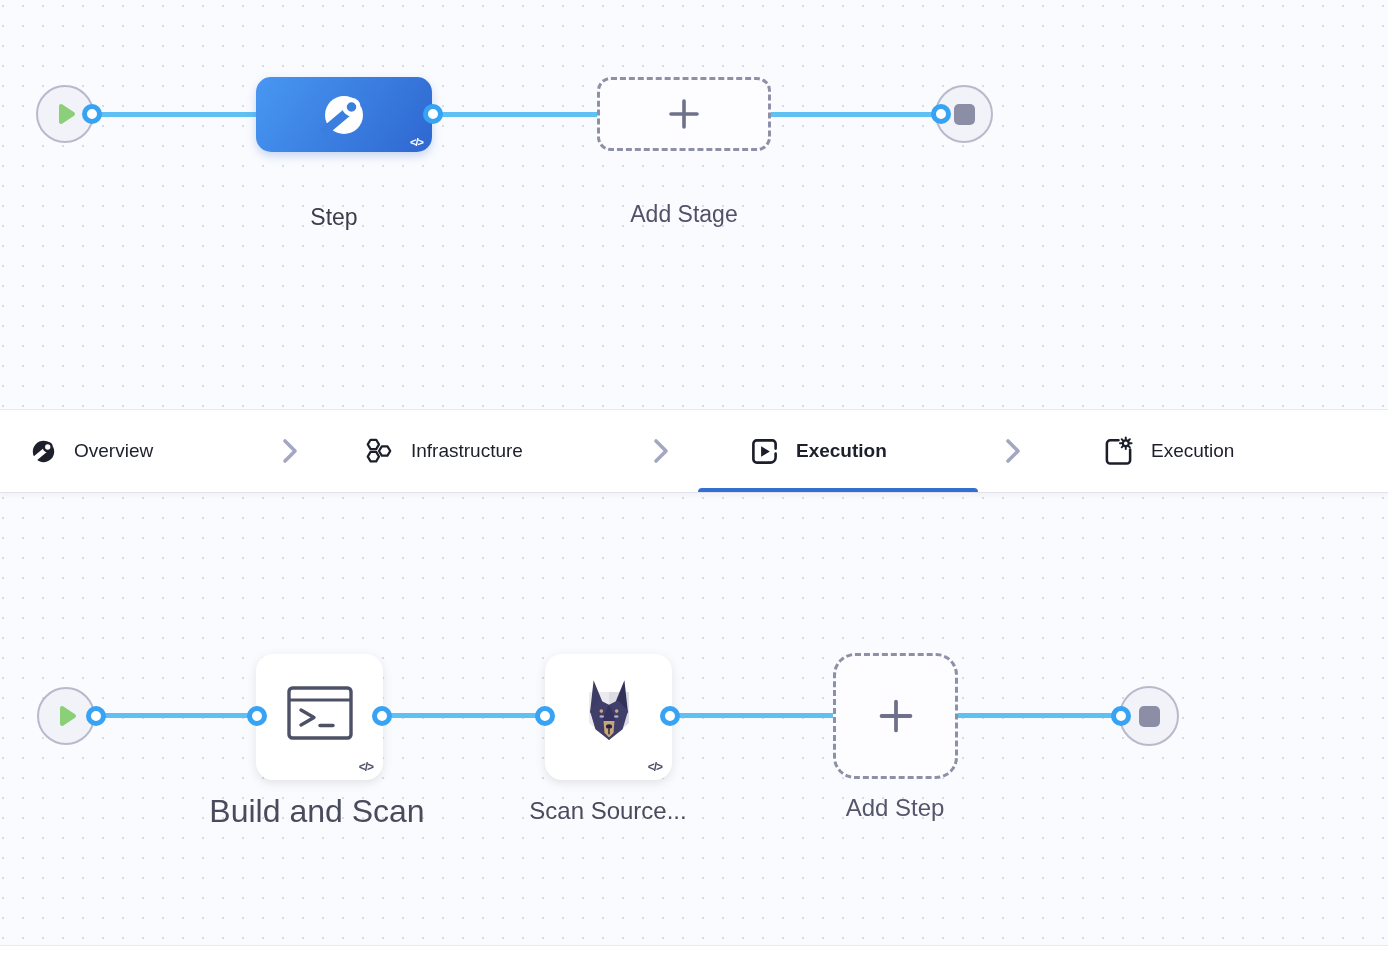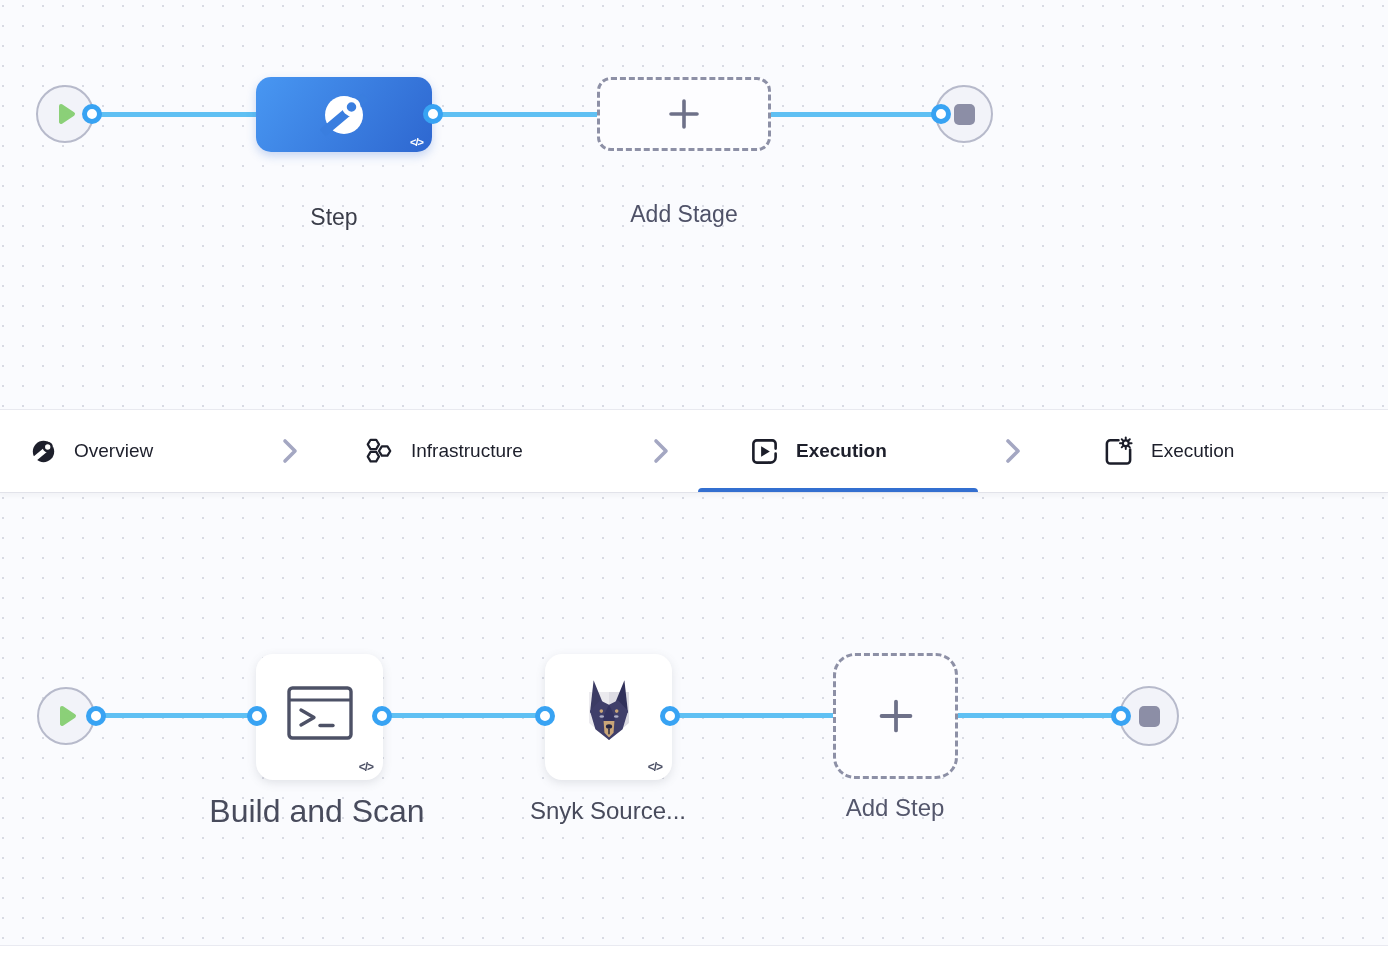--- a/index.html
+++ b/index.html
@@ -254,19 +254,19 @@
 
   <div class="port" style="left:1111px; top:214px;"></div>
 
   <div class="terminus" style="left:1119px; top:194px; width:60px; height:60px;">
     <span class="stop-square"></span>
   </div>
 
   <div class="node-label" style="left:207px; top:298px; width:220px; font-size:32px; color:#484b5c;">Build and Scan</div>
 
   <div class="node-label" style="left:497px; top:298px; width:222px; font-size:24px; color:#484b5c;">
-    <div>Snyk Source...</div>
+    <div>Scan Source...</div>
   </div>
 
   <div class="node-label" style="left:785px; top:295px; width:220px; font-size:24px; color:#54576c;">Add Step</div>
 </section>
 
 <div id="bottom-strip"></div>
 
 </body></html>

